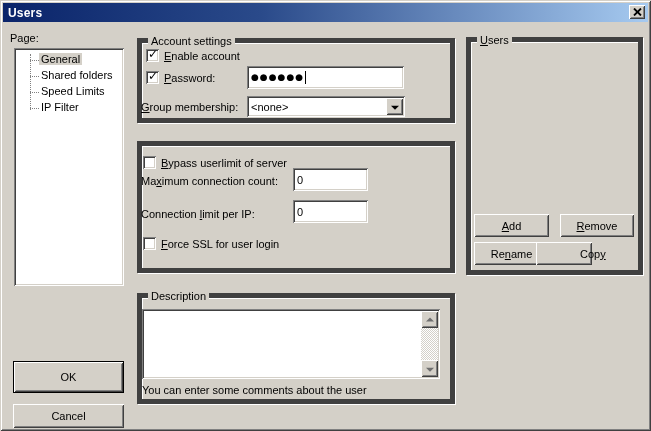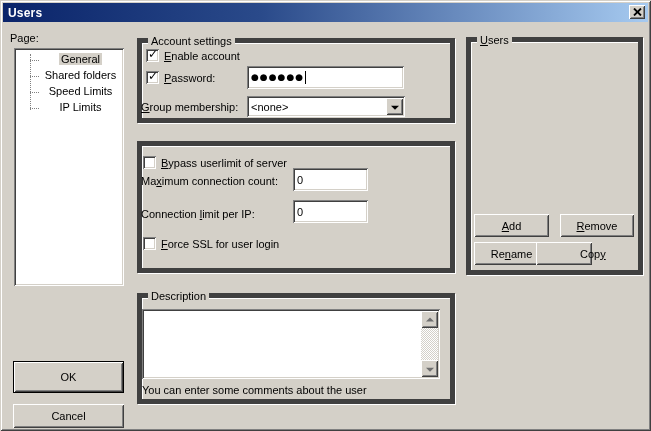--- a/index.html
+++ b/index.html
@@ -125,28 +125,28 @@
     <span class="title">Users</span>
     <button class="close-btn">
       <svg width="9" height="8" viewBox="0 0 9 8">
         <line x1="1" y1="0.5" x2="8" y2="7.5" stroke="#000" stroke-width="1.8"></line>
         <line x1="8" y1="0.5" x2="1" y2="7.5" stroke="#000" stroke-width="1.8"></line>
       </svg>
     </button>
   </div>
 
   <span class="label" style="left:10px;top:32px;">Page:</span>
-  <div class="sunken" style="position:absolute;left:14px;top:48px;width:110px;height:238px;text-align:center;">
+  <div class="sunken" style="position:absolute;left:14px;top:48px;width:110px;height:238px;">
     <div class="tree">
       <div class="vline"></div>
       <div style="height:2px;"></div>
       <div class="tree-row selected"><span class="txt">General</span></div>
       <div class="tree-row"><span class="txt">Shared folders</span></div>
       <div class="tree-row"><span class="txt">Speed Limits</span></div>
-      <div class="tree-row"><span class="txt">IP Limits</span></div>
+      <div class="tree-row"><span class="txt">IP Filter</span></div>
     </div>
   </div>
 
   <div class="group" style="left:137px;top:38px;width:318px;height:85px;">
     <span class="caption">Account settings</span>
   </div>
   <span class="checkbox checked" style="left:146px;top:49px;"></span>
   <span class="label" style="left:164px;top:50px;"><u>E</u>nable account</span>
   <span class="checkbox checked" style="left:146px;top:71px;"></span>
   <span class="label" style="left:164px;top:72px;"><u>P</u>assword:</span>

